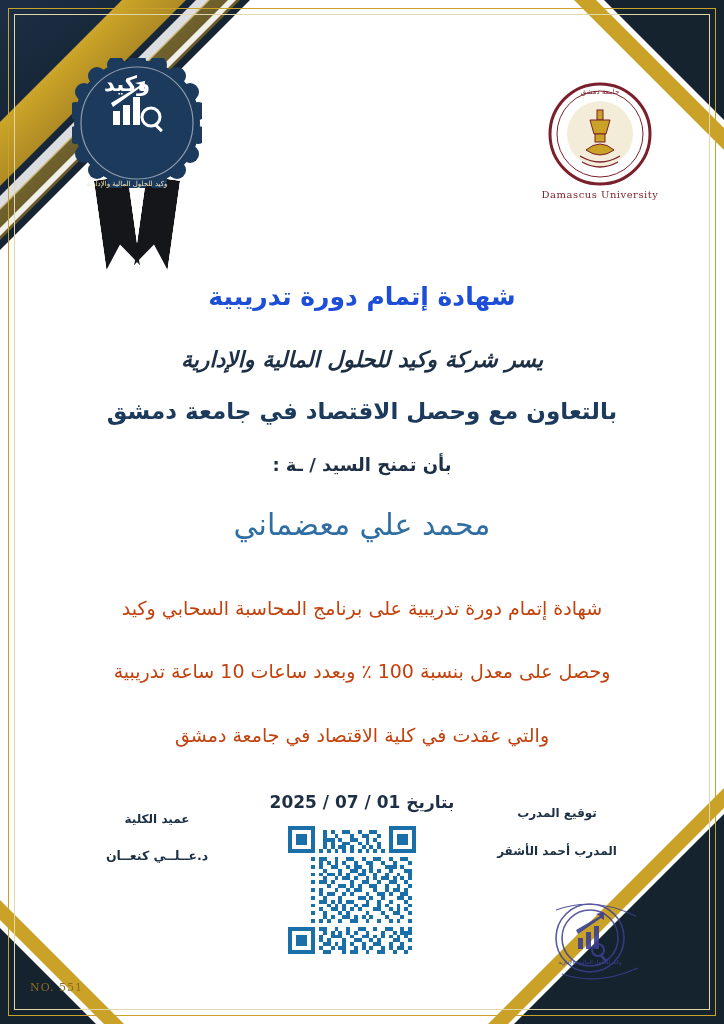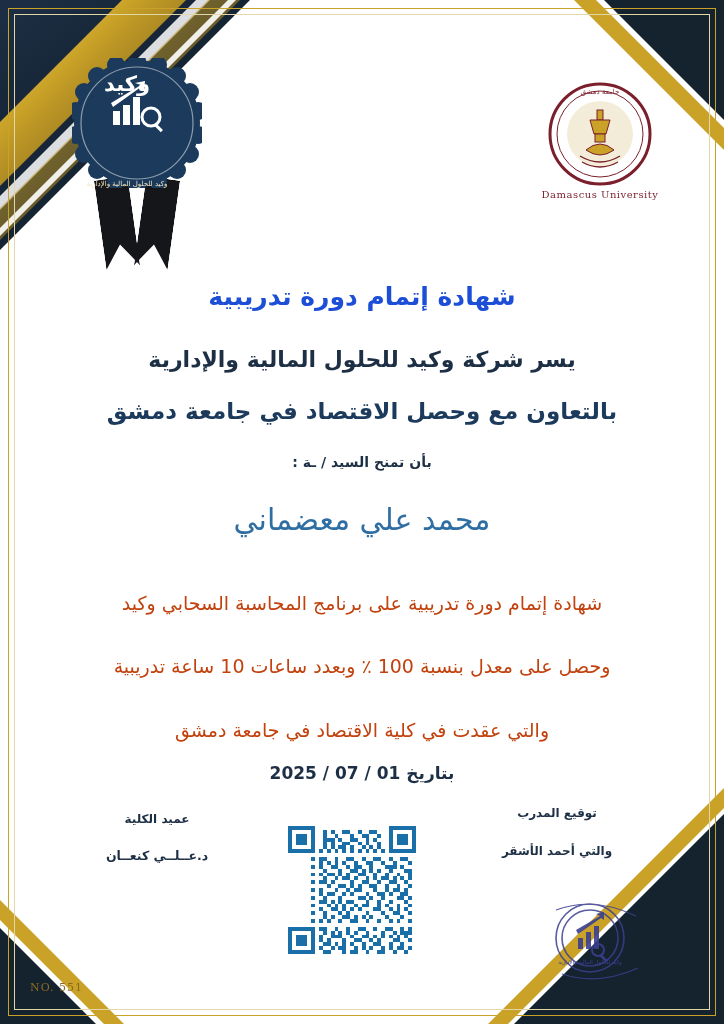--- a/index.html
+++ b/index.html
@@ -123,48 +123,49 @@
     font-size: 25px;
     font-weight: bold;
     color: #1d4ed8;
     letter-spacing: .5px;
   }
   .line-1 {
     margin-top: 36px;
     font-size: 22px;
     font-weight: bold;
     color: #1d2f45;
+    font-style: italic;
   }
   .line-2 {
     margin-top: 26px;
     font-size: 23px;
     font-weight: bold;
     color: #1b3a5c;
   }
   .line-3 {
     margin-top: 30px;
-    font-size: 14px;
+    font-size: 18px;
     font-weight: bold;
     color: #1d2f45;
   }
   .recipient {
     margin-top: 32px;
     font-size: 30px;
     font-weight: normal;
     color: #2f6ea3;
   }
   .para {
     margin-top: 42px;
     font-size: 19px;
     line-height: 2.6;
     color: #c2410c;
     font-weight: normal;
   }
   .date-line {
-    margin-top: 8px;
+    margin-top: 32px;
     font-size: 17px;
     font-weight: bold;
     color: #1d2f45;
     direction: rtl;
   }
 
   
   .sign-left, .sign-right {
     position: absolute;
     text-align: center;
@@ -589,21 +590,21 @@
     </g>
   </svg>
 
   <div class="sign-left">
     <div class="sign-role">عميد الكلية</div>
     <div class="sign-name">د.عــلــي كنعــان</div>
   </div>
 
   <div class="sign-right">
     <div class="sign-role">توقيع المدرب</div>
-    <div class="sign-name trainer">والتي أحمد الأشقر</div>
+    <div class="sign-name trainer">المدرب أحمد الأشقر</div>
   </div>
 
   <svg class="stamp" viewBox="0 0 108 98" xmlns="http://www.w3.org/2000/svg">
     <g fill="none" stroke="#3b3f8f" stroke-width="1.6" opacity="0.85">
       <circle cx="52" cy="48" r="34"></circle>
       <circle cx="52" cy="48" r="28"></circle>
       <path d="M18,20 Q56,6 98,26" stroke-width="1.2"></path>
       <path d="M24,84 Q60,96 100,78" stroke-width="1.2"></path>
     </g>
     <g fill="#3b3f8f" opacity="0.9">

